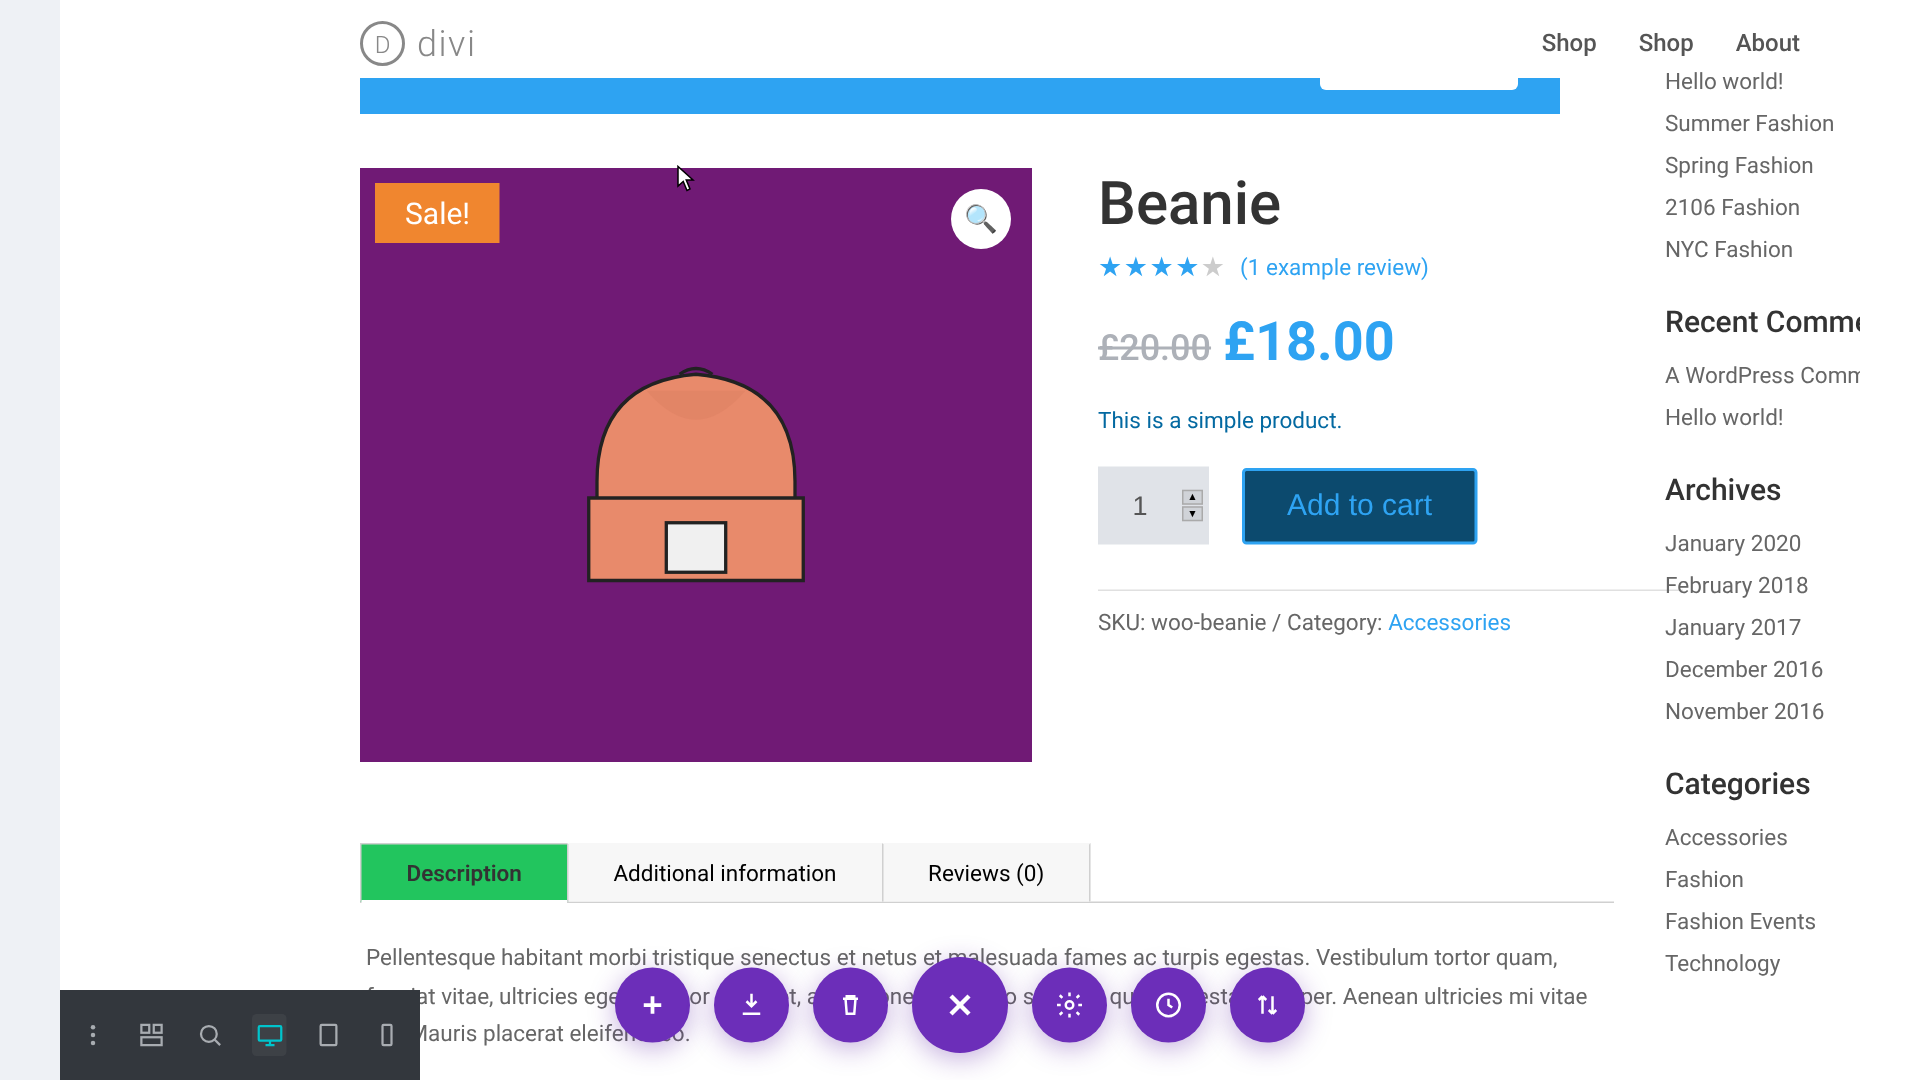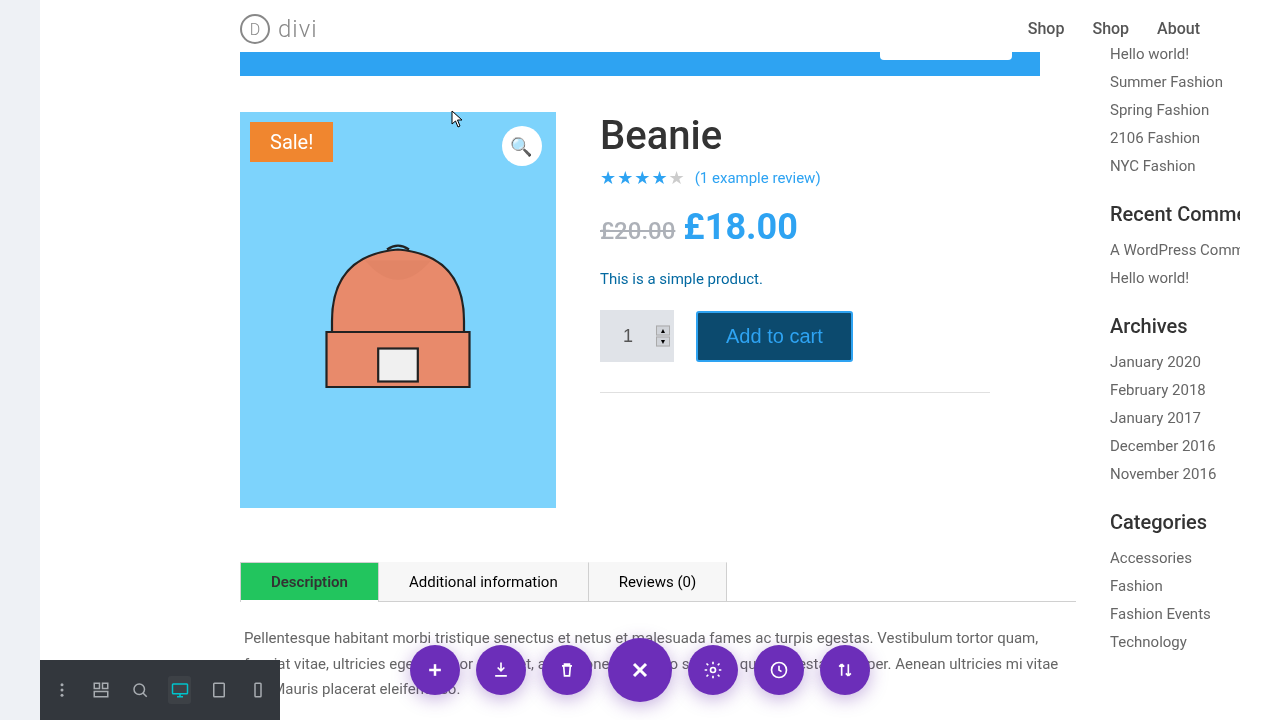--- a/index.html
+++ b/index.html
@@ -17,21 +17,21 @@
     .logo { position: absolute; left: 200px; top: 14px; display: flex; align-items: center; gap: 8px; }
     .logo-circle { width: 30px; height: 30px; border: 2px solid #888; border-radius: 50%; display: flex; align-items: center; justify-content: center; color: #888; font-size: 16px; font-weight: 300; }
     .logo-text { color: #888; font-size: 24px; font-weight: 300; letter-spacing: 1px; }
     .nav { display: flex; gap: 28px; margin-left: auto; }
     .nav a { color: #555; text-decoration: none; font-size: 16px; font-weight: 500; }
     
     .blue-banner { height: 24px; background: #2ea3f2; margin: 0 200px 0 200px; position: relative; top: -4px; }
     .white-btn { position: absolute; right: 28px; top: -34px; width: 132px; height: 42px; background: #fff; border-radius: 4px; }
     
     .main-wrap { display: flex; padding: 32px 0 0 200px; position: relative; }
-    .product-gallery { position: relative; width: 316px; height: 396px; background: #7dd3fc; }
+    .product-gallery { position: relative; width: 448px; height: 396px; background: #701a75; }
     .sale-badge { position: absolute; left: 10px; top: 10px; background: #f0862f; color: #fff; padding: 8px 20px; font-size: 20px; font-weight: 400; }
     .zoom-btn { position: absolute; right: 14px; top: 14px; width: 40px; height: 40px; background: #fff; border-radius: 50%; display: flex; align-items: center; justify-content: center; cursor: pointer; font-size: 18px; }
     
     .beanie-svg { position: absolute; left: 50%; top: 50%; transform: translate(-50%, -50%); width: 220px; height: 220px; }
     
     .product-info { margin-left: 44px; width: 390px; }
     .product-title { font-size: 40px; color: #333; font-weight: 500; margin-bottom: 8px; }
     .rating-row { display: flex; align-items: center; gap: 10px; margin-bottom: 18px; }
     .stars { display: flex; gap: 1px; }
     .star { color: #2ea3f2; font-size: 18px; }
@@ -127,20 +127,23 @@
         <div class="qty-input">
           <input type="text" value="1" style="">
           <div class="qty-spinner">
             <span>▲</span>
             <span>▼</span>
           </div>
         </div>
         <button class="add-cart-btn">Add to cart</button>
       </div>
       <hr class="meta-divider">
+      <div class="meta">
+        <span>SKU: </span><span>woo-beanie</span><span> / </span><span>Category: </span><a href="#">Accessories</a>
+      </div>
     </div>
 
     <div class="sidebar">
       <div class="sidebar-list">
         <div class="sidebar-item">Hello world!</div>
         <div class="sidebar-item">Summer Fashion</div>
         <div class="sidebar-item">Spring Fashion</div>
         <div class="sidebar-item">2106 Fashion</div>
         <div class="sidebar-item">NYC Fashion</div>
       </div>

